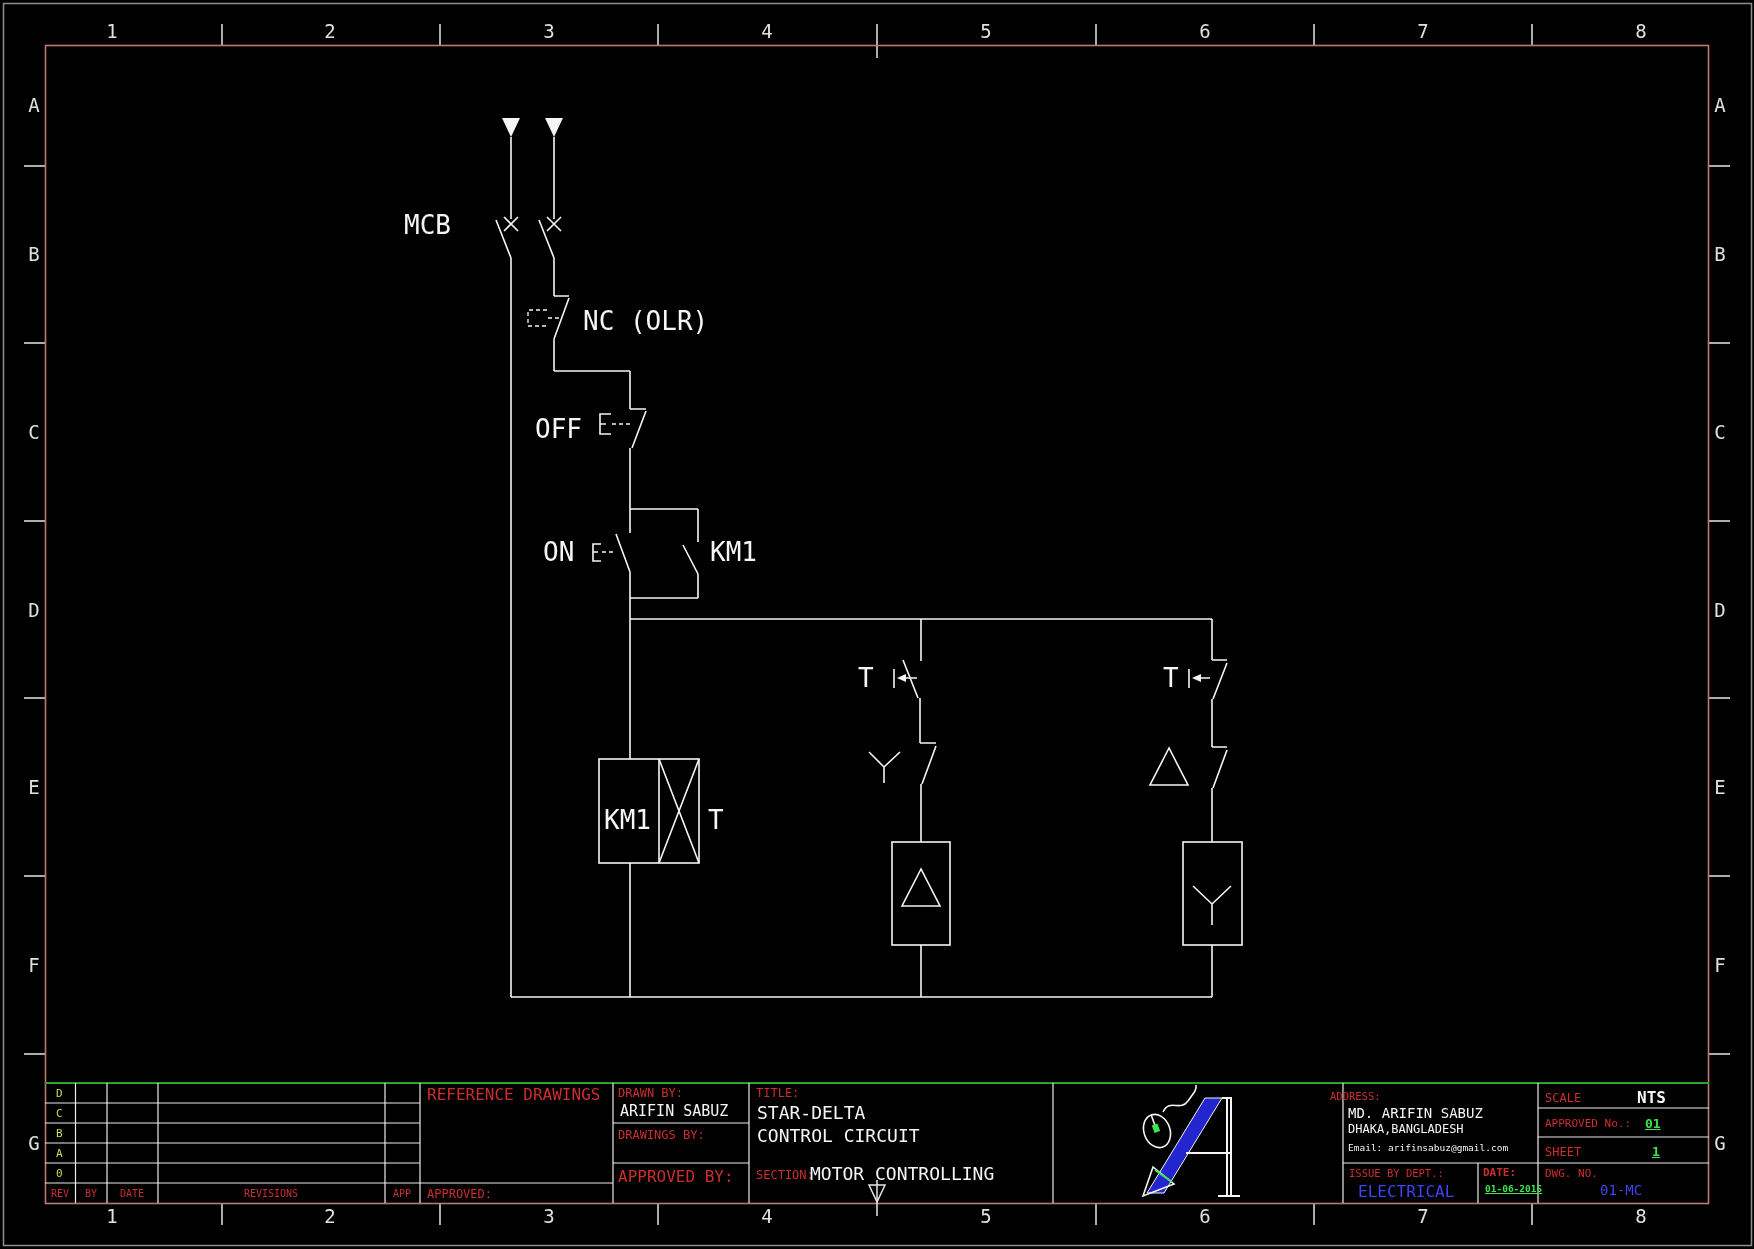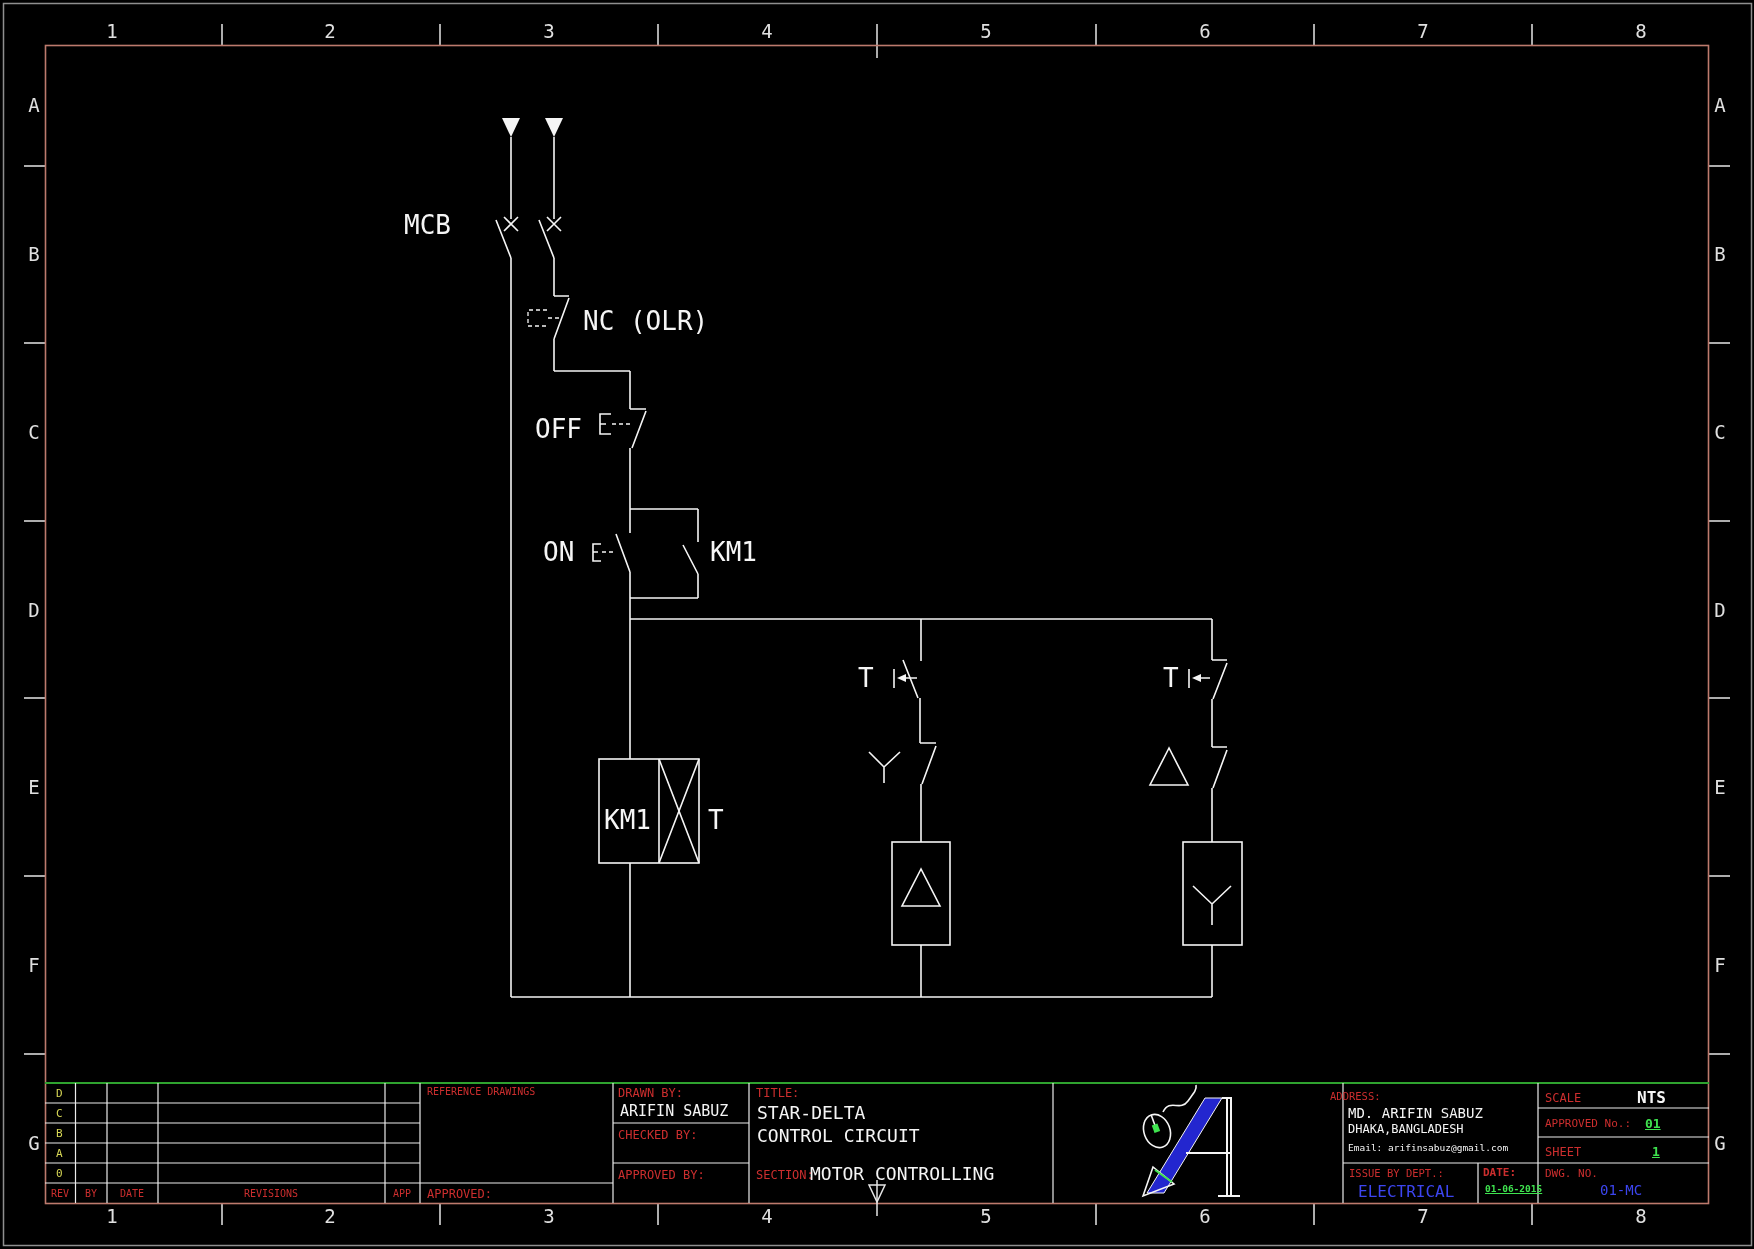--- a/index.html
+++ b/index.html
@@ -200,29 +200,29 @@
     <span class="lbl yel" style="left:56px;top:1148px;font-size:11px">A</span>
     <span class="lbl yel" style="left:56px;top:1168px;font-size:11px">0</span>
     <span class="lbl red ctr" style="left:60px;top:1189px;font-size:10px">REV</span>
     <span class="lbl red ctr" style="left:91px;top:1189px;font-size:10px">BY</span>
     <span class="lbl red ctr" style="left:132px;top:1189px;font-size:10px">DATE</span>
     <span class="lbl red ctr" style="left:271px;top:1189px;font-size:10px">REVISIONS</span>
     <span class="lbl red ctr" style="left:402px;top:1189px;font-size:10px">APP</span>
   </div>
 
   <div>
-    <span class="lbl red" style="left:427px;top:1087px;font-size:10px">REFERENCE DRAWINGS</span>
+    <span class="lbl red" style="left:427px;top:1087px;font-size:16px">REFERENCE DRAWINGS</span>
     <span class="lbl red" style="left:427px;top:1188px;font-size:12px">APPROVED:</span>
   </div>
 
   <div>
     <span class="lbl red" style="left:618px;top:1087px;font-size:12px">DRAWN BY:</span>
     <span class="lbl wht" style="left:620px;top:1104px;font-size:15px">ARIFIN SABUZ</span>
-    <span class="lbl red" style="left:618px;top:1129px;font-size:12px">CHECKED BY:</span>
-    <span class="lbl red" style="left:618px;top:1169px;font-size:12px">APPROVED BY:</span>
+    <span class="lbl red" style="left:618px;top:1129px;font-size:12px">DRAWINGS BY:</span>
+    <span class="lbl red" style="left:618px;top:1169px;font-size:16px">APPROVED BY:</span>
   </div>
 
   <div>
     <span class="lbl red" style="left:756px;top:1087px;font-size:12px">TITLE:</span>
     <span class="lbl wht" style="left:757px;top:1104px;font-size:18px">STAR-DELTA</span>
     <span class="lbl wht" style="left:757px;top:1127px;font-size:18px">CONTROL CIRCUIT</span>
     <span class="lbl red" style="left:756px;top:1169px;font-size:12px">SECTION:</span>
     <span class="lbl wht" style="left:810px;top:1165px;font-size:18px">MOTOR CONTROLLING</span>
   </div>
 

